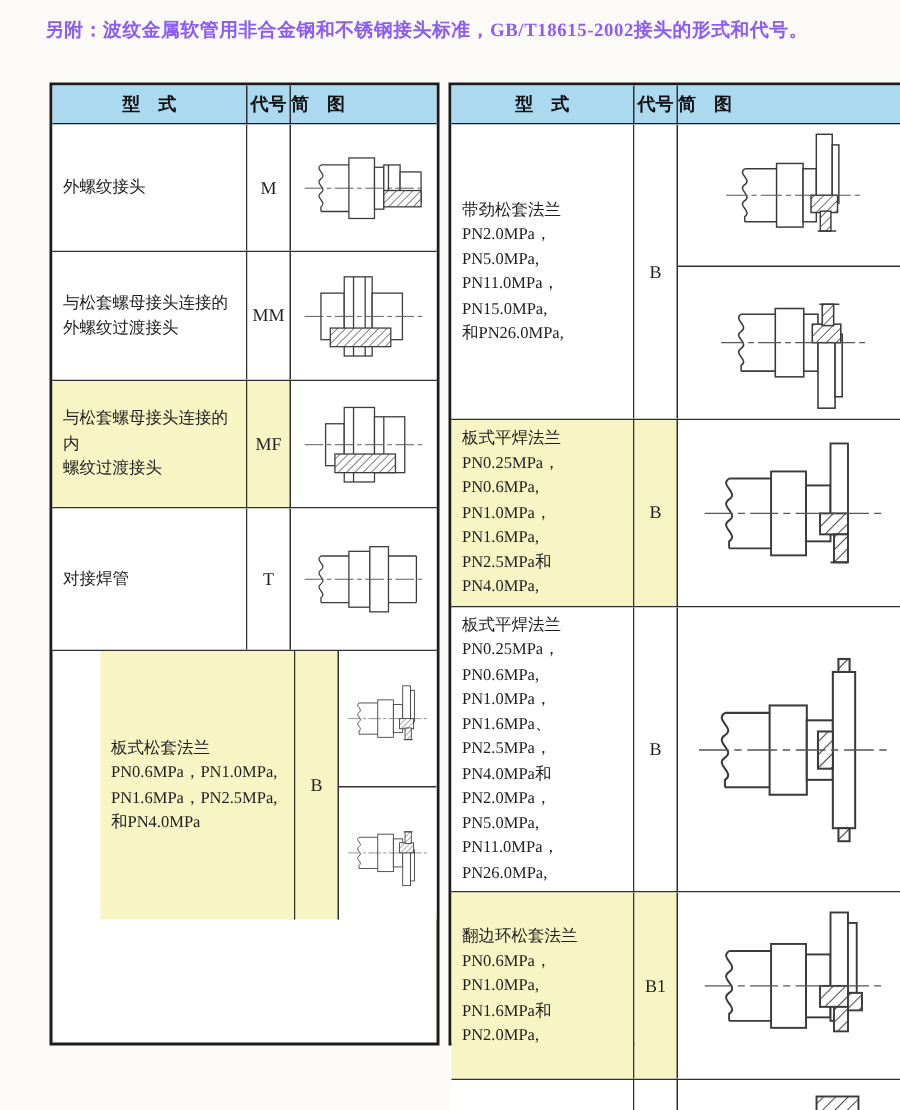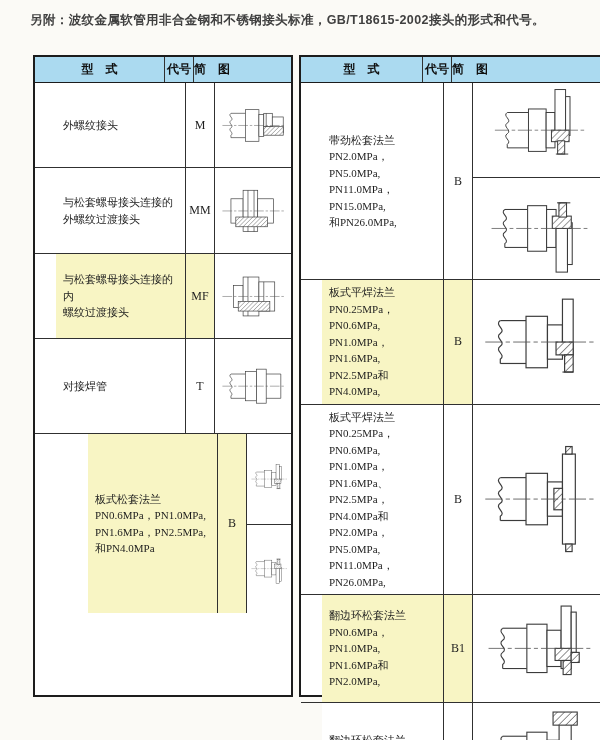--- a/index.html
+++ b/index.html
@@ -1,27 +1,27 @@
 <!DOCTYPE html>
 <html><head>
 <meta charset="utf-8">
 <style>
   html,body{margin:0;padding:0;}
   body{background:#ffffff;}
   .page{position:relative;width:600px;height:740px;background:var(--page-bg,#fbfaf6);overflow:hidden;
         font-family:"Liberation Serif","DejaVu Serif",serif;color:#1e1e1e;}
-  .title{position:absolute;left:30px;top:12px;font-family:Liberation Sans, sans-serif;
-         font-weight:bold;font-size:12.5px;letter-spacing:0.4px;color:#404040;white-space:nowrap;}
+  .title{position:absolute;left:30px;top:12px;font-family:Liberation Serif, serif;
+         font-weight:bold;font-size:12.5px;letter-spacing:0.4px;color:#8b5cf6;white-space:nowrap;}
   .tablewrap{position:absolute;left:33px;top:55px;width:576px;height:642px;display:flex;}
   .half{border:2px solid var(--border,#1c1c1c);background:#ffffff;display:flex;flex-direction:column;box-sizing:border-box;}
   .half.left{width:260px;margin-right:6px;}
   .half.right{flex:1;}
   .hdr{display:flex;flex:0 0 25px;background:var(--header-bg,#abdaf0);border-bottom:1.5px solid #1c1c1c;box-sizing:border-box;}
   .hdr .cell{font-weight:bold;font-size:12px;color:#101010;}
-  .row{display:flex;border-bottom:1px solid #303030;box-sizing:border-box;padding-left:21px;}
+  .row{display:flex;border-bottom:1px solid #303030;box-sizing:border-box;}
   .row:last-child{border-bottom:none;}
   .cell{box-sizing:border-box;border-right:1px solid #303030;display:flex;align-items:center;justify-content:center;background:#fff;overflow:hidden;}
   .cell:last-child{border-right:none;}
   .c-type{justify-content:flex-start;padding:4px 7px;}
   .left .c-type{width:130px;flex:0 0 130px;}
   .right .c-type{width:122px;flex:0 0 122px;}
   .c-code{width:29px;flex:0 0 29px;}
   .c-diag{flex:1;padding:0;display:flex;flex-direction:column;align-items:stretch;justify-content:stretch;}
   .hdr .c-type,.hdr .c-code,.hdr .c-diag{background:transparent;}
   .hl{background:var(--highlight-bg,#f8f5c4);}

